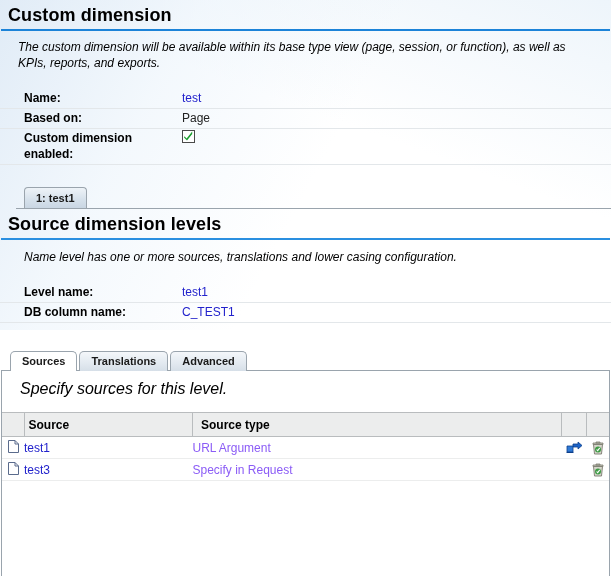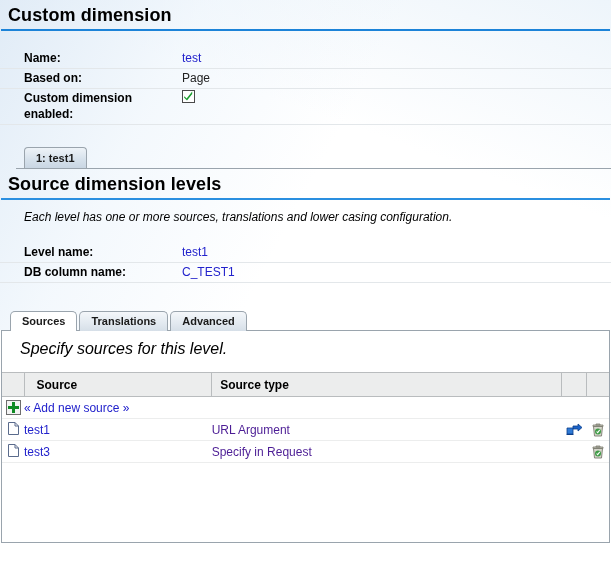--- a/index.html
+++ b/index.html
@@ -218,21 +218,21 @@
     border-right: 1px solid #b9bcbe;
     font-weight: bold;
     text-align: left;
     padding: 3px 0 3px 8px;
     font-size: 12px;
     color: #000000;
     height: 17px;
   }
   table.grid th.first {
     border-left: none;
-    padding-left: 12px;
+    padding-left: 4px;
   }
   table.grid th.spacer-l {
     width: 20px;
     background: #eceded;
     border-right: 1px solid #b9bcbe;
     padding: 0;
   }
   table.grid th.blank1 { width: 24px; padding: 0; }
   table.grid th.blank2 { width: 22px; padding: 0; border-right: none; }
 
@@ -246,21 +246,21 @@
 
   td.icon-cell {
     width: 22px;
     text-align: center;
     padding-left: 2px;
   }
   td.name-cell a {
     color: #2222cc;
     text-decoration: none;
   }
-  td.type-cell { color: #4c1d95; padding-left: 1px; }
+  td.type-cell { color: #8b5cf6; padding-left: 1px; }
   td.act-cell {
     width: 24px;
     text-align: center;
     padding: 0;
   }
   td.act-cell2 {
     width: 22px;
     text-align: center;
     padding: 0;
   }
@@ -301,20 +301,21 @@
 </head>
 <body>
 
 <div class="bg-wash"></div>
 
 <div class="page">
 
   <h1 class="section-head">Custom dimension</h1>
   <div class="head-rule"></div>
 
+  <div class="intro">The custom dimension will be available within its base type view (page, session, or function), as well as KPIs, reports, and exports.</div>
 
   <table class="deflist">
     <tbody>
         <tr>
       <td class="lbl">Name:</td>
       <td class="val">
         <span class="val-link">test</span>
       </td>
     </tr>
     <tr>
@@ -337,21 +338,21 @@
     </table>
 
   <div class="tabstrip">
     <span class="tab-outer">1: test1</span>
     <div class="tabline"></div>
   </div>
 
   <h2 class="section-head">Source dimension levels</h2>
   <div class="head-rule thin"></div>
 
-  <div class="intro level-intro">Each level has one or more sources, translations and lower casing configuration.</div>
+  <div class="intro level-intro">Name level has one or more sources, translations and lower casing configuration.</div>
 
   <table class="deflist">
     <tbody>
         <tr>
       <td class="lbl">Level name:</td>
       <td class="val">
         <span class="val-link">test1</span>
       </td>
     </tr>
     <tr>
@@ -377,28 +378,20 @@
       <thead>
         <tr>
           <th class="spacer-l"></th>
           <th class="first">Source</th>
           <th>Source type</th>
           <th class="blank1"></th>
           <th class="blank2"></th>
         </tr>
       </thead>
       <tbody>
-        <tr class="addrow">
-          <td class="icon-cell">
-            <span class="plus-box"></span>
-          </td>
-          <td colspan="4">
-            <a class="addlink" href="#">« Add new source »</a>
-          </td>
-        </tr>
 
         <tr>
           <td class="icon-cell">
             <svg width="11" height="13" viewBox="0 0 11 13">
               <path d="M0.5 0.5 H7 L10.5 4 V12.5 H0.5 Z" fill="#ffffff" stroke="#5a6b8c" stroke-width="1"></path>
               <path d="M7 0.5 V4 H10.5" fill="none" stroke="#5a6b8c" stroke-width="1"></path>
             </svg>
           </td>
           <td class="name-cell">
             <a href="#">test1</a>

